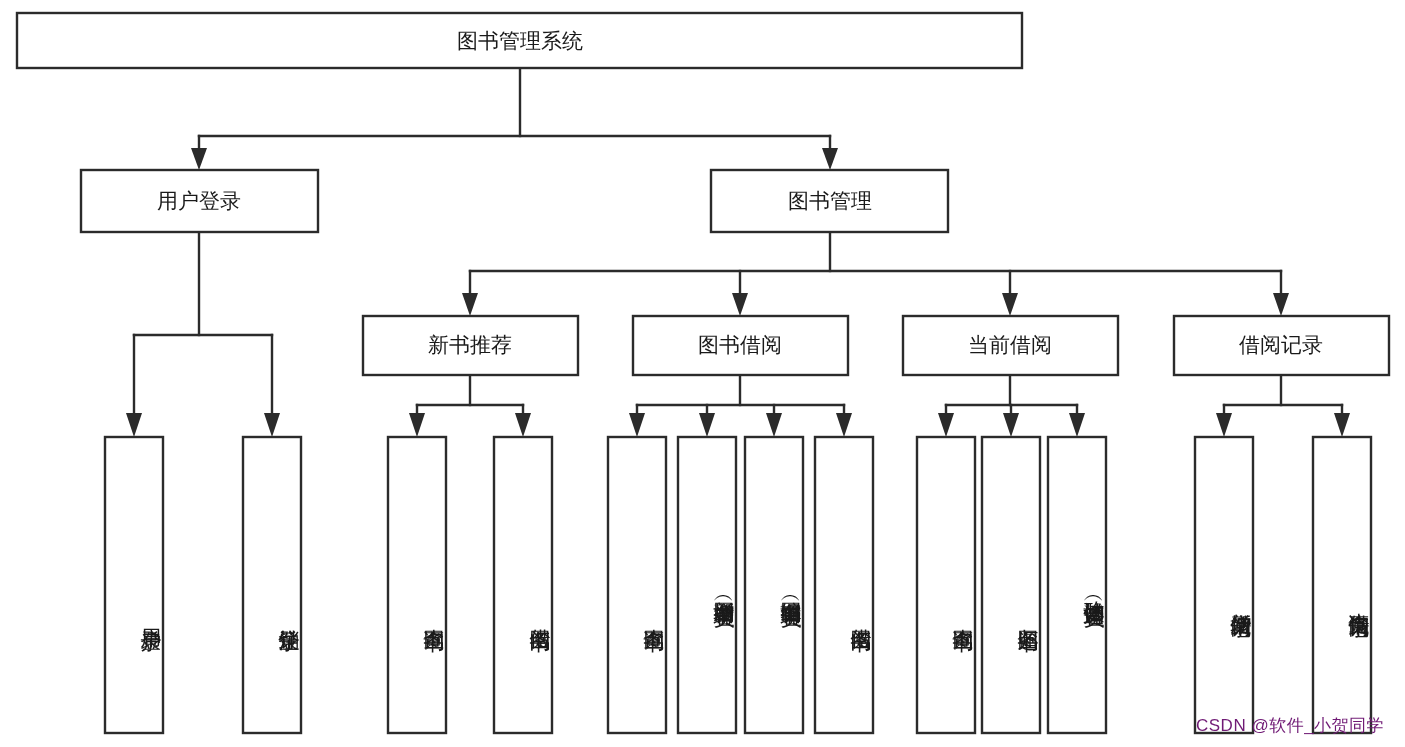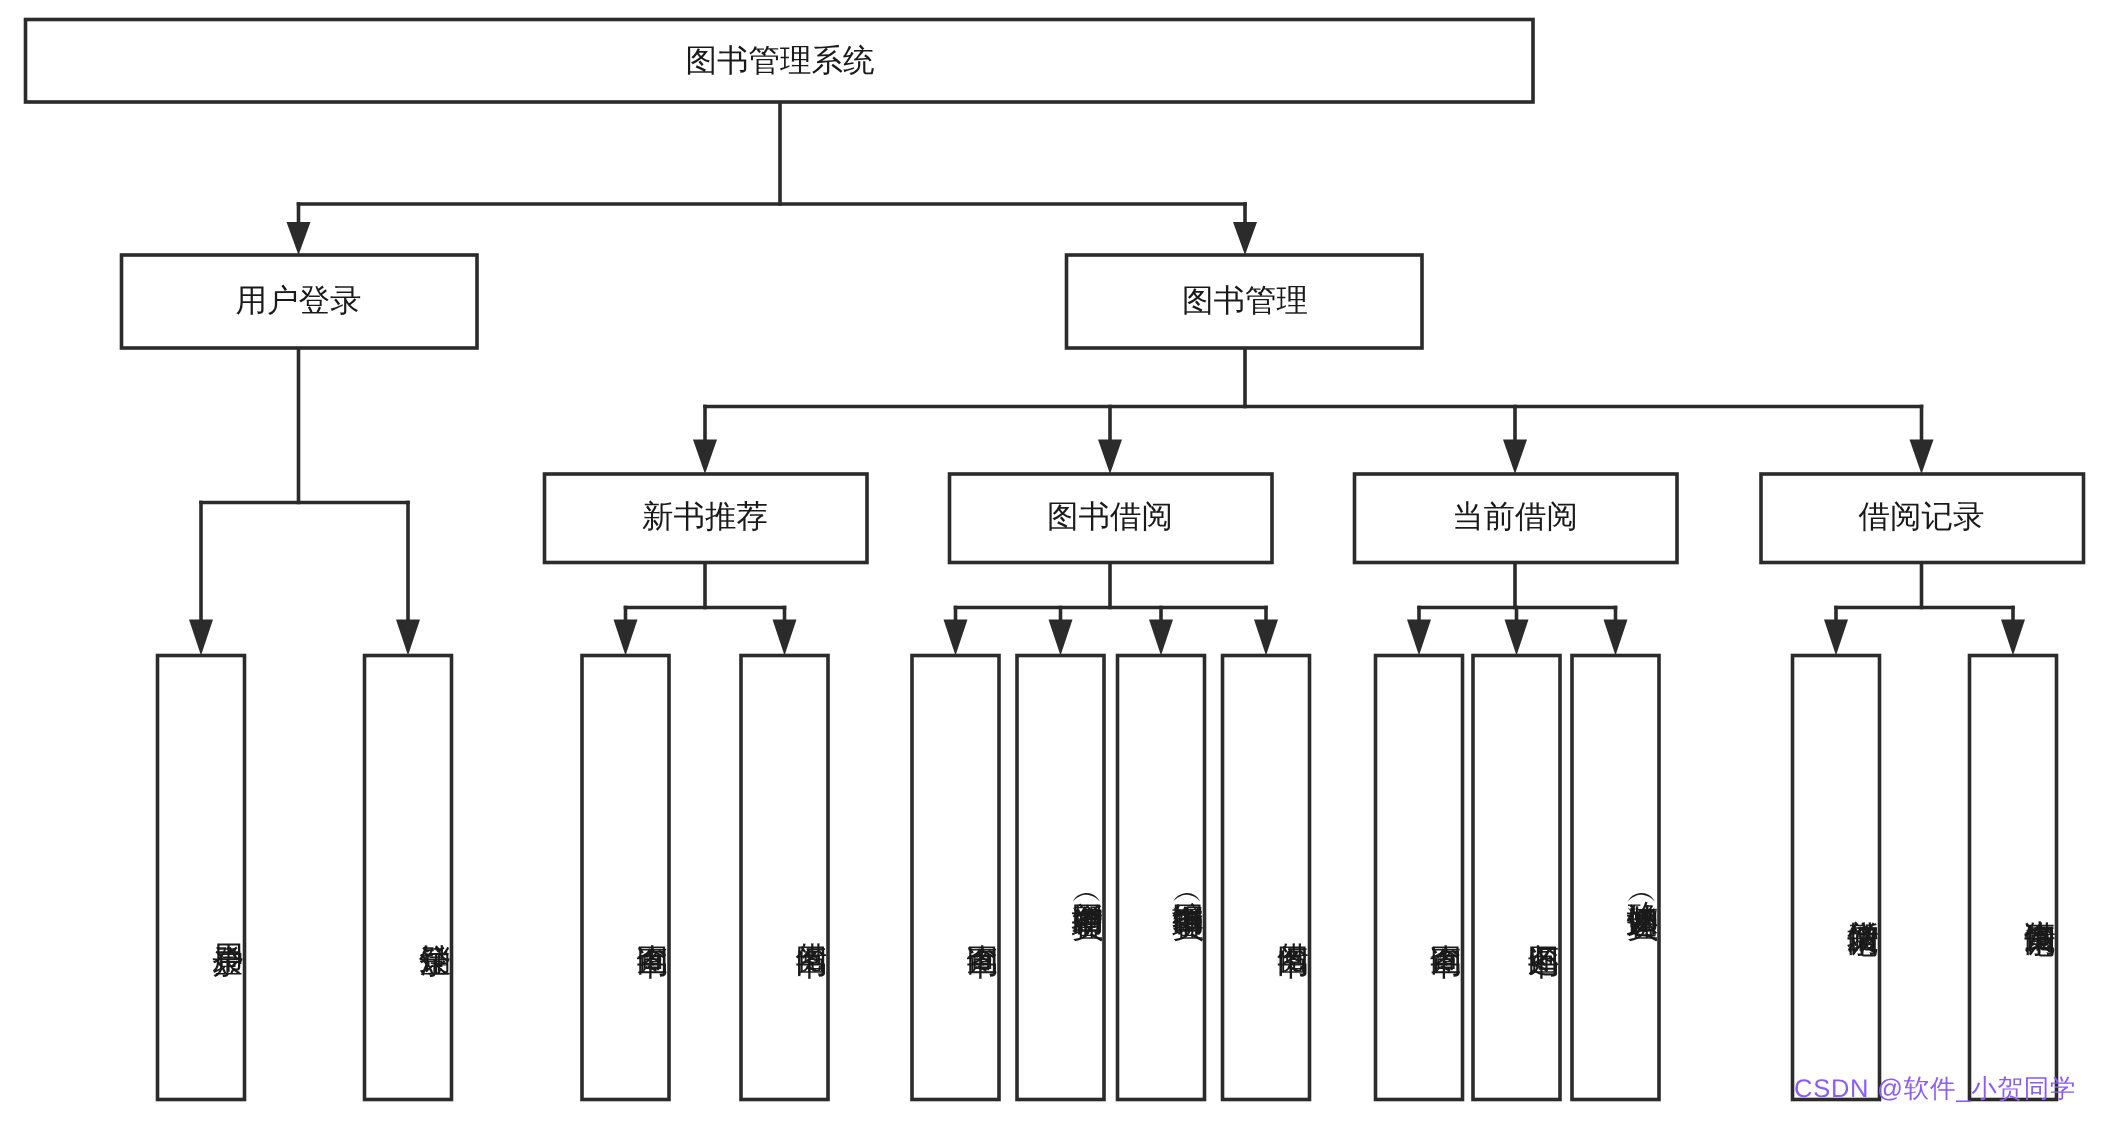--- a/index.html
+++ b/index.html
@@ -60,21 +60,21 @@
     display: flex;
     align-items: flex-start;
     justify-content: center;
     white-space: nowrap;
     pointer-events: none;
   }
   .watermark {
     position: absolute;
     font-family: "Liberation Sans", "DejaVu Sans", sans-serif;
     font-size: 17px;
-    color: #8b5cf6;
+    color: #701a75;
     white-space: nowrap;
     letter-spacing: 0.5px;
   }
 </style>
 </head>
 <body>
 
 <div id="diagram-root">
 
   <svg id="tree-svg" viewBox="0 0 1405 747" xmlns="http://www.w3.org/2000/svg">

